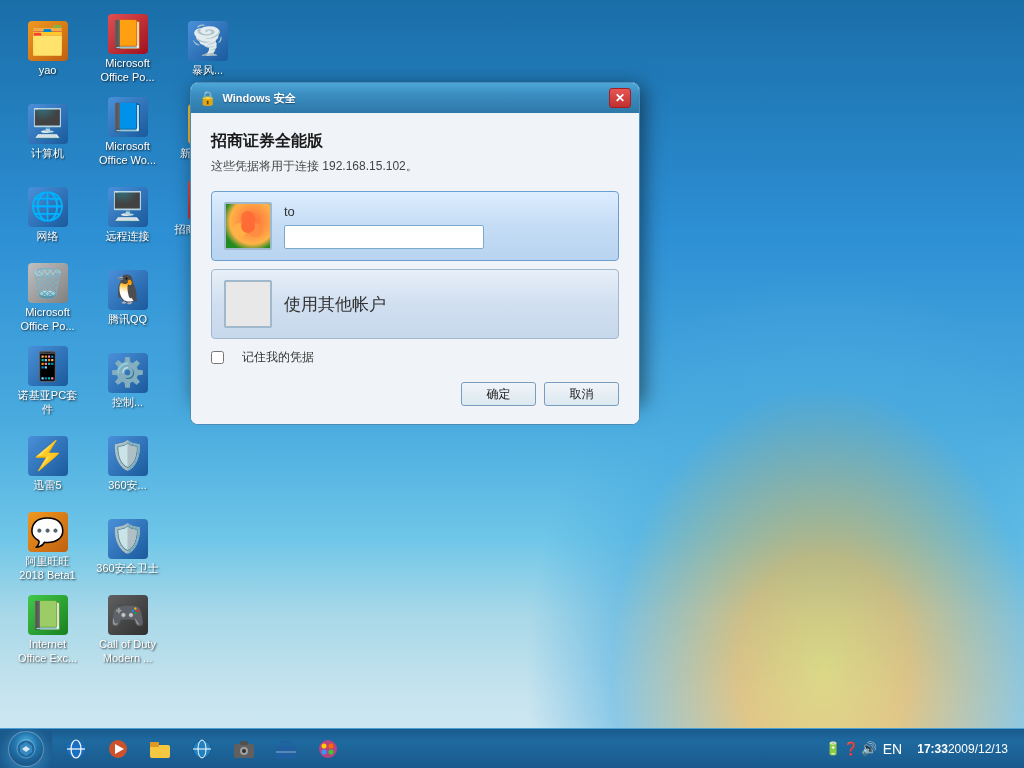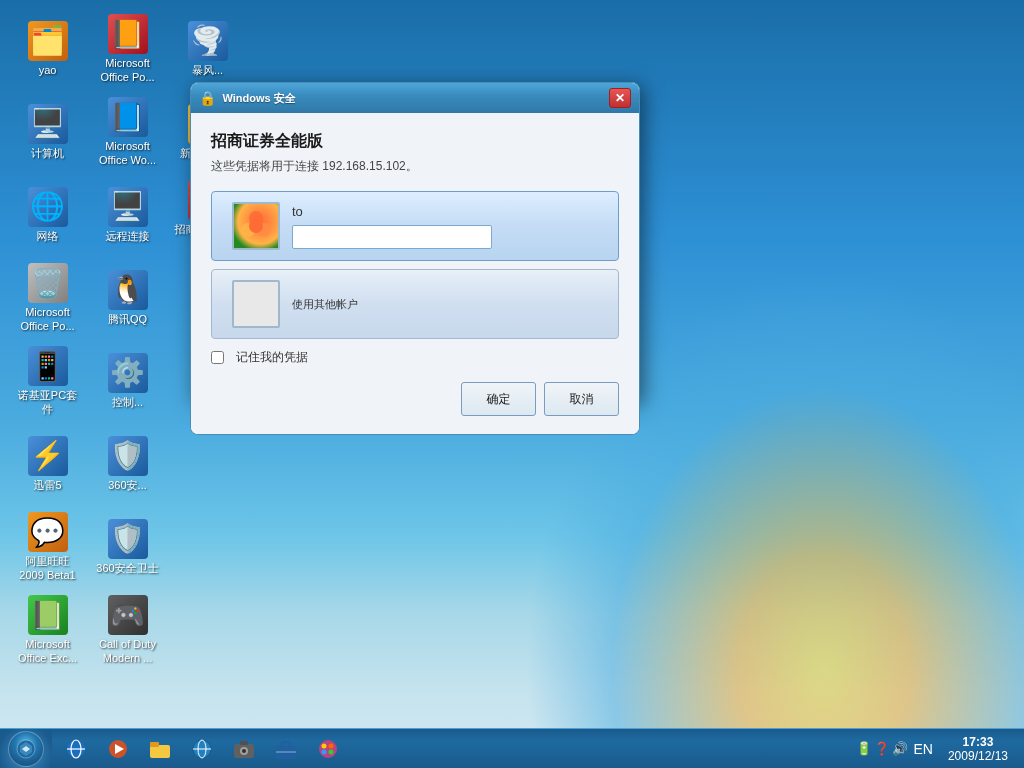--- a/index.html
+++ b/index.html
@@ -153,21 +153,21 @@
       font-size: 14px;
       color: white;
     }
 
     .taskbar-systray span {
       font-size: 13px;
     }
 
     .taskbar-clock {
       display: flex;
-      flex-direction: column;
+      flex-direction: row;
       align-items: center;
       justify-content: center;
       color: white;
       font-size: 12px;
       padding: 0 8px;
       height: 100%;
       cursor: pointer;
     }
 
     
@@ -244,21 +244,21 @@
       font-size: 12px;
       color: #444;
       margin-bottom: 16px;
     }
 
     
     .credential-option {
       background: linear-gradient(180deg, #e8f0f8 0%, #d0dff0 50%, #c8d8ec 100%);
       border: 1px solid #a0b8d0;
       border-radius: 4px;
-      padding: 10px 20px;
+      padding: 10px 12px;
       margin-bottom: 8px;
       display: flex;
       align-items: center;
       gap: 12px;
       cursor: pointer;
     }
 
     .credential-option.active {
       background: linear-gradient(180deg, #ddeeff 0%, #c5dcf5 50%, #b8d4f0 100%);
       border-color: #6a9fcf;
@@ -320,28 +320,28 @@
       border: 1px solid #7aabcf;
       border-radius: 2px;
       padding: 2px 6px;
       font-size: 14px;
       background: white;
       outline: none;
       letter-spacing: 2px;
     }
 
     .other-account-label {
-      font-size: 11px;
+      font-size: 17px;
       color: #333;
     }
 
     .remember-checkbox-row {
       display: flex;
       align-items: center;
-      gap: 12px;
+      gap: 18px;
       margin: 10px 0 16px 0;
     }
 
     .remember-checkbox {
       width: 13px;
       height: 13px;
       border: 1px solid #888;
       background: white;
       cursor: pointer;
     }
@@ -352,21 +352,21 @@
     }
 
     .dialog-buttons {
       display: flex;
       justify-content: flex-end;
       gap: 8px;
     }
 
     .btn {
       min-width: 75px;
-      height: 34px;
+      height: 24px;
       border: 1px solid #7a9cbf;
       border-radius: 3px;
       background: linear-gradient(180deg, #f0f4f8 0%, #dce8f0 100%);
       font-size: 12px;
       color: #1a1a1a;
       cursor: pointer;
       padding: 0 12px;
       font-family: 'Microsoft YaHei', 'SimHei', Arial, sans-serif;
     }
     .icon-blue { background: linear-gradient(135deg, #4a90d9 0%, #1a5a9c 100%); }
@@ -406,25 +406,25 @@
       <div class="icon-img icon-blue">📱</div>
       <span class="icon-label">诺基亚PC套件</span>
     </div>
 
     <div class="desktop-icon">
       <div class="icon-img icon-blue">⚡</div>
       <span class="icon-label">迅雷5</span>
     </div>
     <div class="desktop-icon">
       <div class="icon-img icon-orange">💬</div>
-      <span class="icon-label">阿里旺旺 2009 Beta1</span>
+      <span class="icon-label">阿里旺旺 2018 Beta1</span>
     </div>
     <div class="desktop-icon">
       <div class="icon-img icon-green">📗</div>
-      <span class="icon-label">Microsoft Office Exc...</span>
+      <span class="icon-label">Internet Office Exc...</span>
     </div>
     <div class="desktop-icon">
       <div class="icon-img icon-red">📙</div>
       <span class="icon-label">Microsoft Office Po...</span>
     </div>
     <div class="desktop-icon">
       <div class="icon-img icon-blue">📘</div>
       <span class="icon-label">Microsoft Office Wo...</span>
     </div>
     <div class="desktop-icon">

